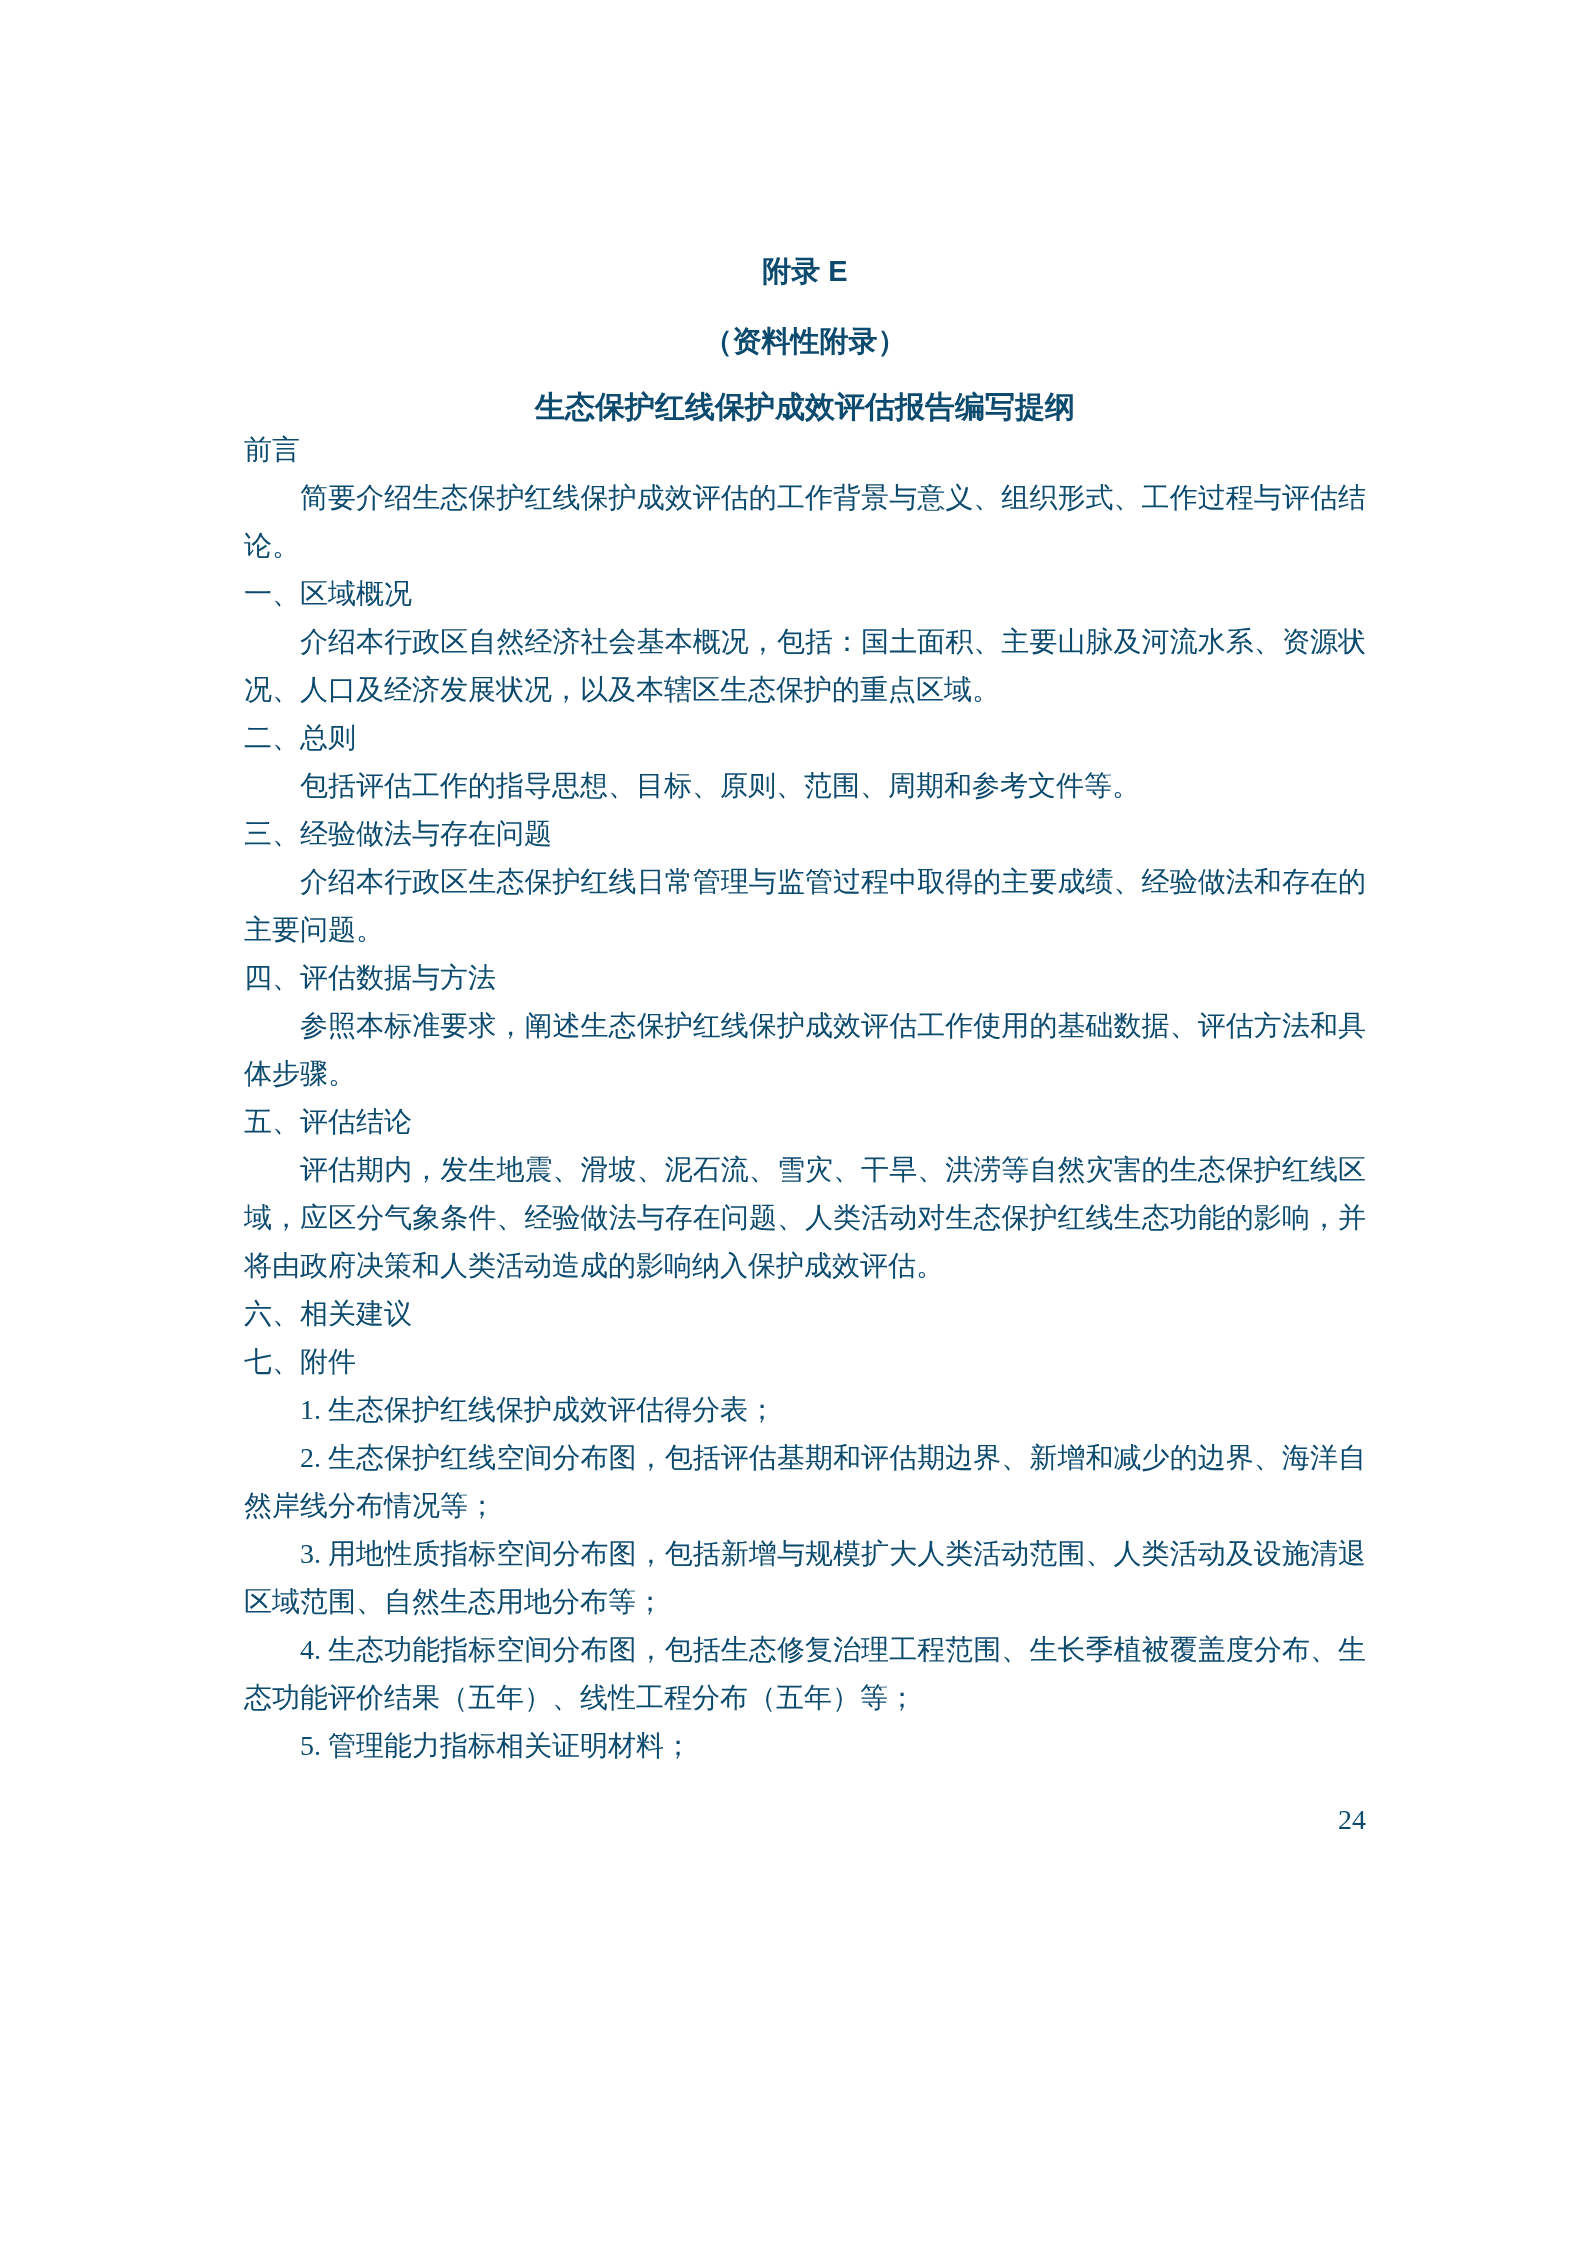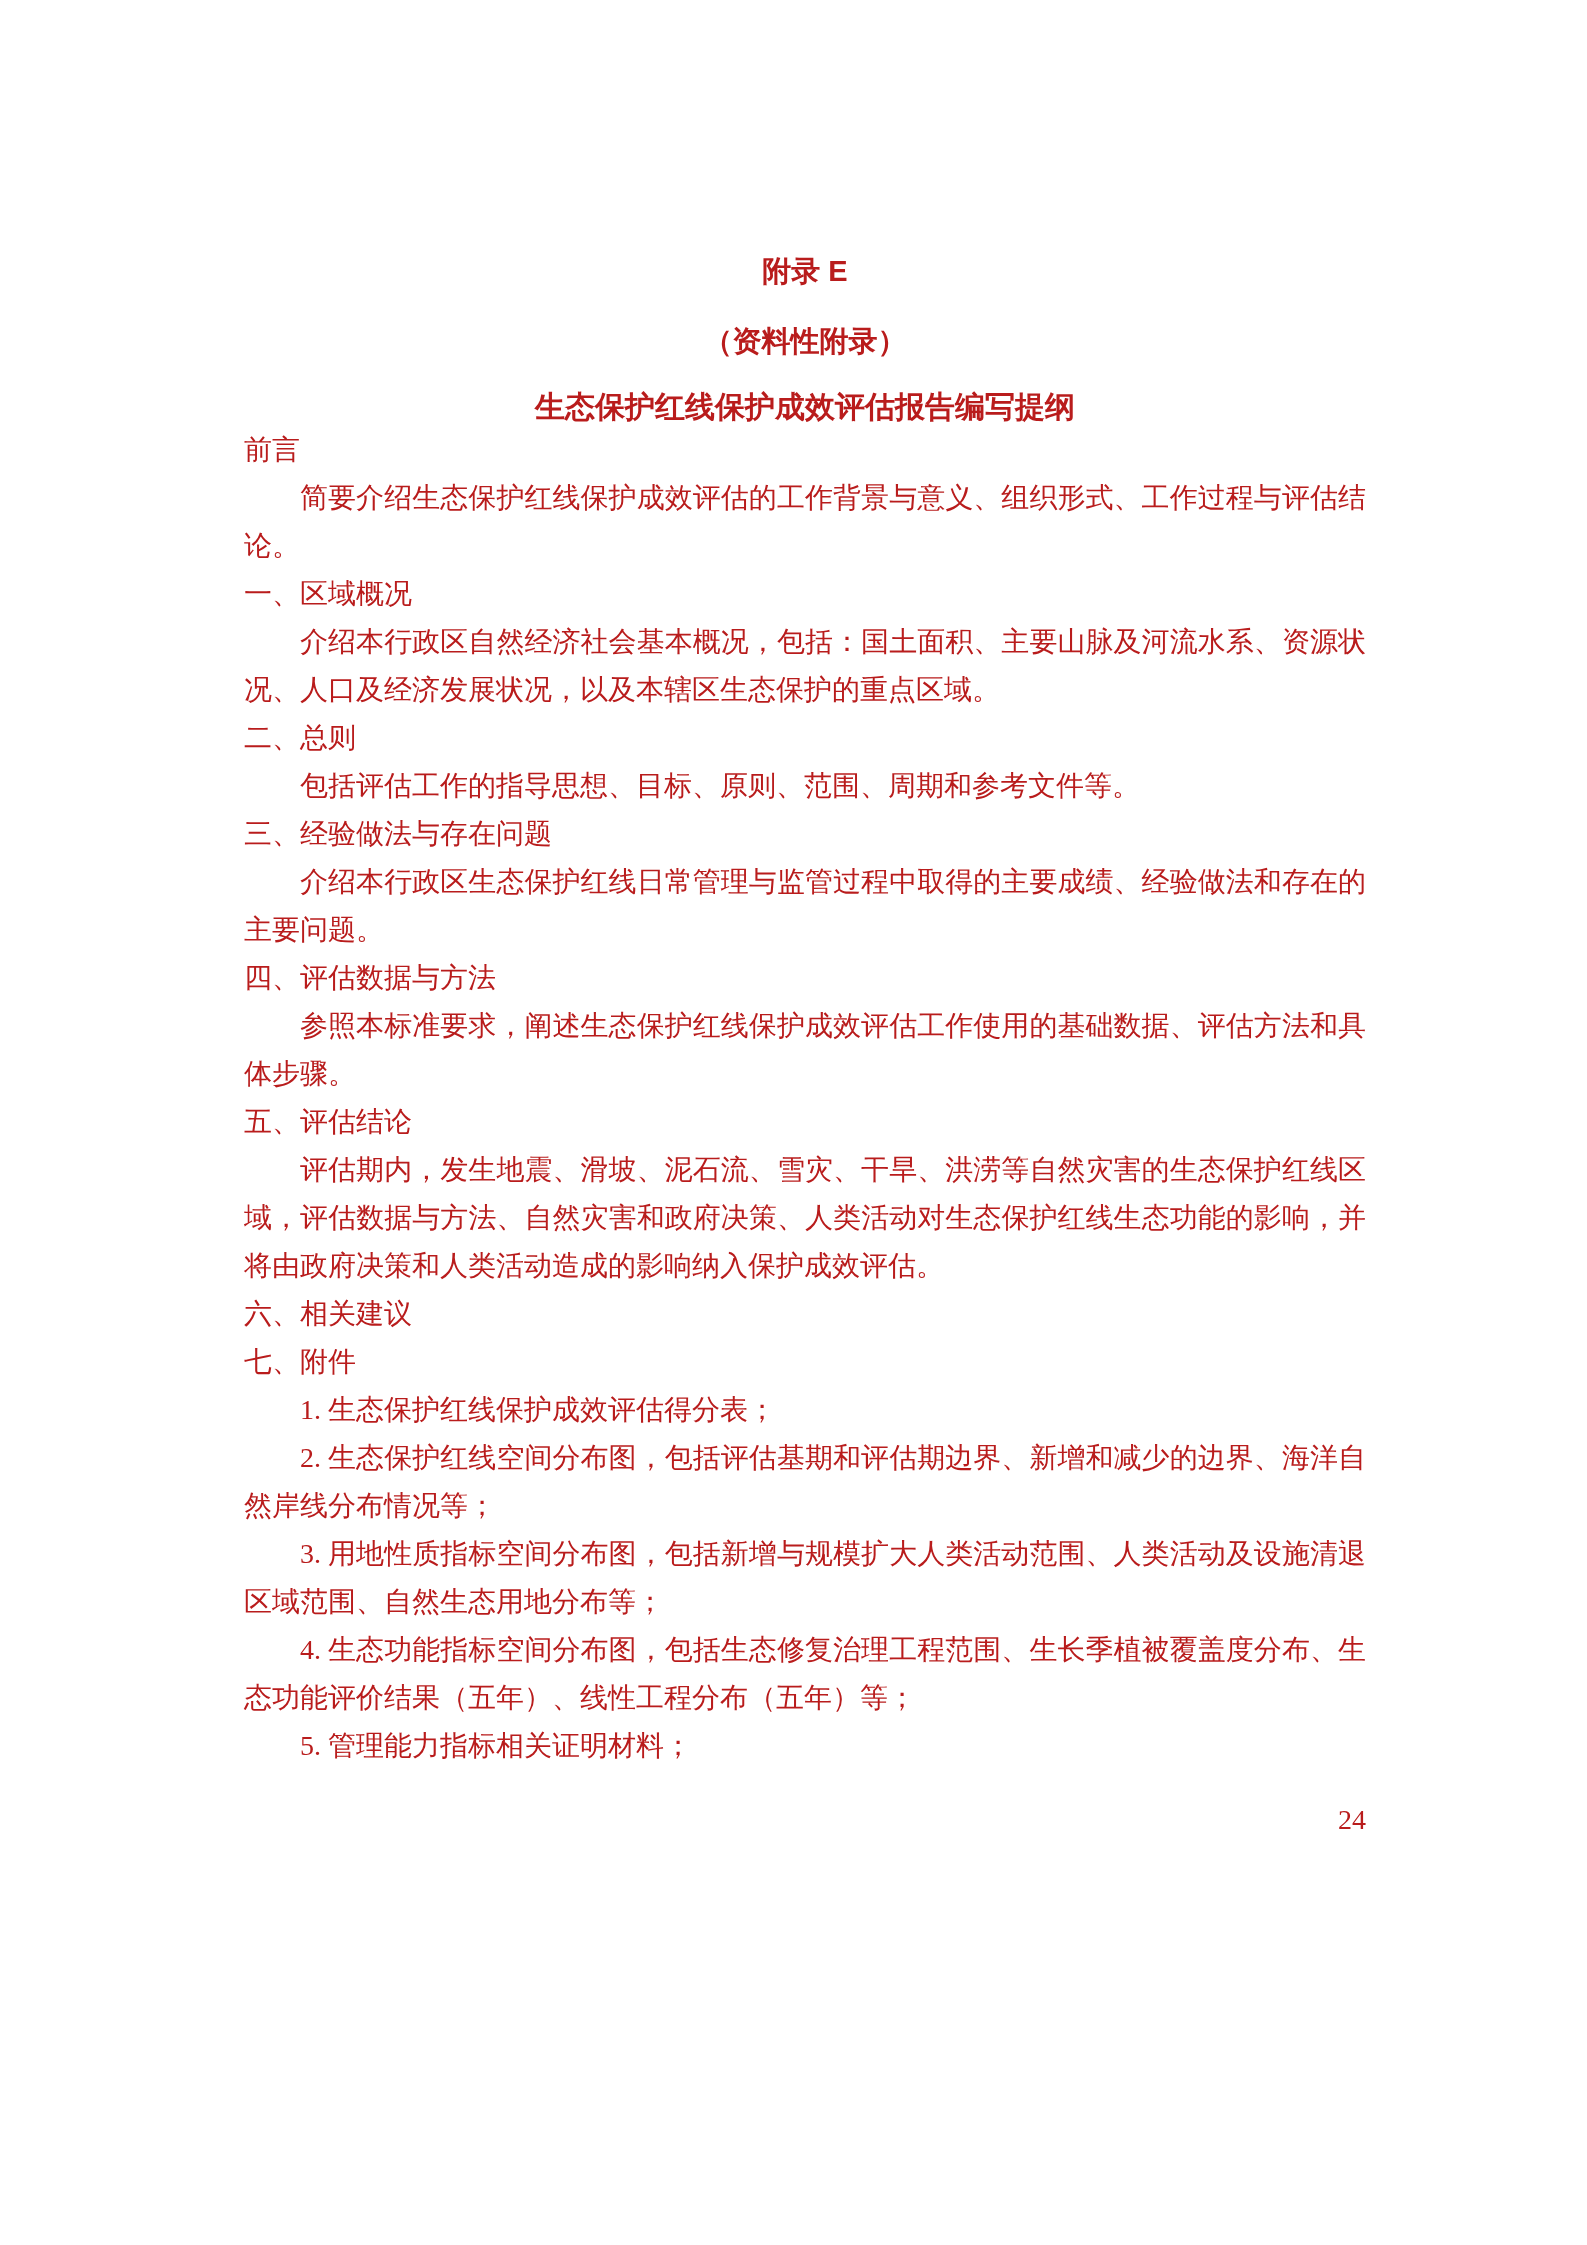--- a/index.html
+++ b/index.html
@@ -5,21 +5,21 @@
   html, body {
     margin: 0;
     padding: 0;
     background: #ffffff;
   }
   .page {
     position: relative;
     width: 1587px;
     height: 2245px;
     background: #ffffff;
-    color: #b91c1c;
+    color: #0c4a6e;
     overflow: hidden;
   }
   .content {
     position: absolute;
     left: 244px;
     top: 0;
     width: 1122px;
   }
   .titles {
     text-align: center;
@@ -83,21 +83,21 @@
       <p class="para">简要介绍生态保护红线保护成效评估的工作背景与意义、组织形式、工作过程与评估结论。</p>
       <p class="heading">一、区域概况</p>
       <p class="para">介绍本行政区自然经济社会基本概况，包括：国土面积、主要山脉及河流水系、资源状况、人口及经济发展状况，以及本辖区生态保护的重点区域。</p>
       <p class="heading">二、总则</p>
       <p class="para">包括评估工作的指导思想、目标、原则、范围、周期和参考文件等。</p>
       <p class="heading">三、经验做法与存在问题</p>
       <p class="para">介绍本行政区生态保护红线日常管理与监管过程中取得的主要成绩、经验做法和存在的主要问题。</p>
       <p class="heading">四、评估数据与方法</p>
       <p class="para">参照本标准要求，阐述生态保护红线保护成效评估工作使用的基础数据、评估方法和具体步骤。</p>
       <p class="heading">五、评估结论</p>
-      <p class="para">评估期内，发生地震、滑坡、泥石流、雪灾、干旱、洪涝等自然灾害的生态保护红线区域，评估数据与方法、自然灾害和政府决策、人类活动对生态保护红线生态功能的影响，并将由政府决策和人类活动造成的影响纳入保护成效评估。</p>
+      <p class="para">评估期内，发生地震、滑坡、泥石流、雪灾、干旱、洪涝等自然灾害的生态保护红线区域，应区分气象条件、经验做法与存在问题、人类活动对生态保护红线生态功能的影响，并将由政府决策和人类活动造成的影响纳入保护成效评估。</p>
       <p class="heading">六、相关建议</p>
       <p class="heading">七、附件</p>
       <p class="list-item">1. 生态保护红线保护成效评估得分表；</p>
       <p class="list-item">2. 生态保护红线空间分布图，包括评估基期和评估期边界、新增和减少的边界、海洋自然岸线分布情况等；</p>
       <p class="list-item">3. 用地性质指标空间分布图，包括新增与规模扩大人类活动范围、人类活动及设施清退区域范围、自然生态用地分布等；</p>
       <p class="list-item">4. 生态功能指标空间分布图，包括生态修复治理工程范围、生长季植被覆盖度分布、生态功能评价结果（五年）、线性工程分布（五年）等；</p>
       <p class="list-item">5. 管理能力指标相关证明材料；</p>
     </div>
 
     <div class="page-number">24</div>

